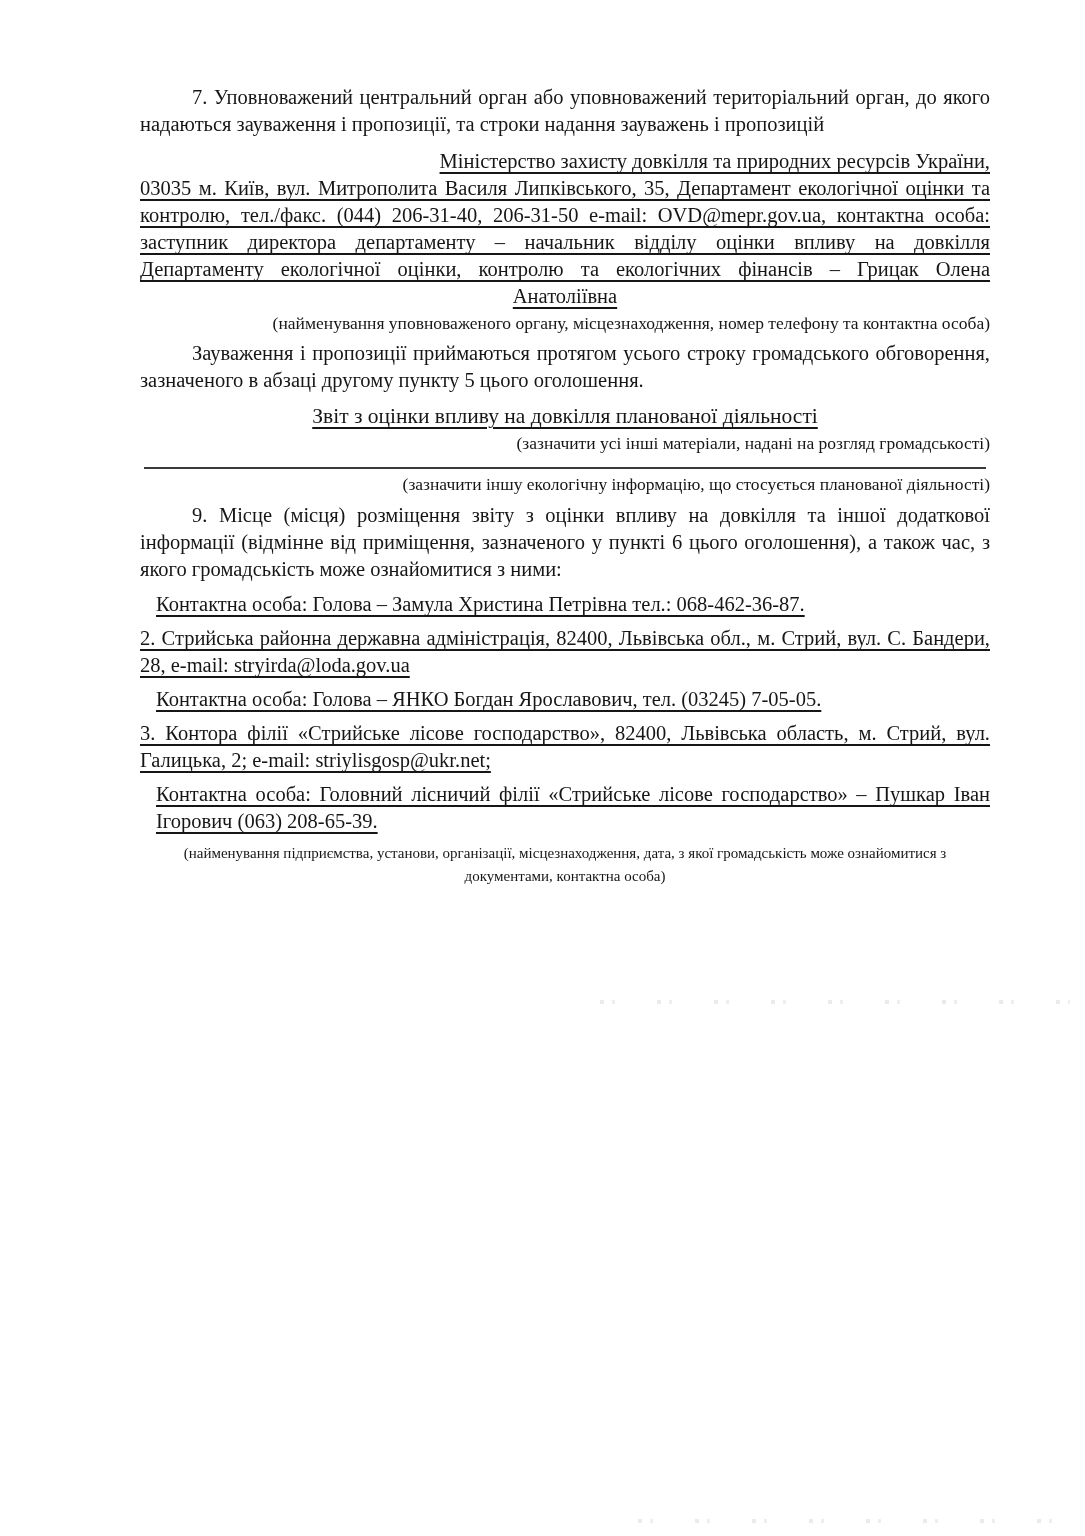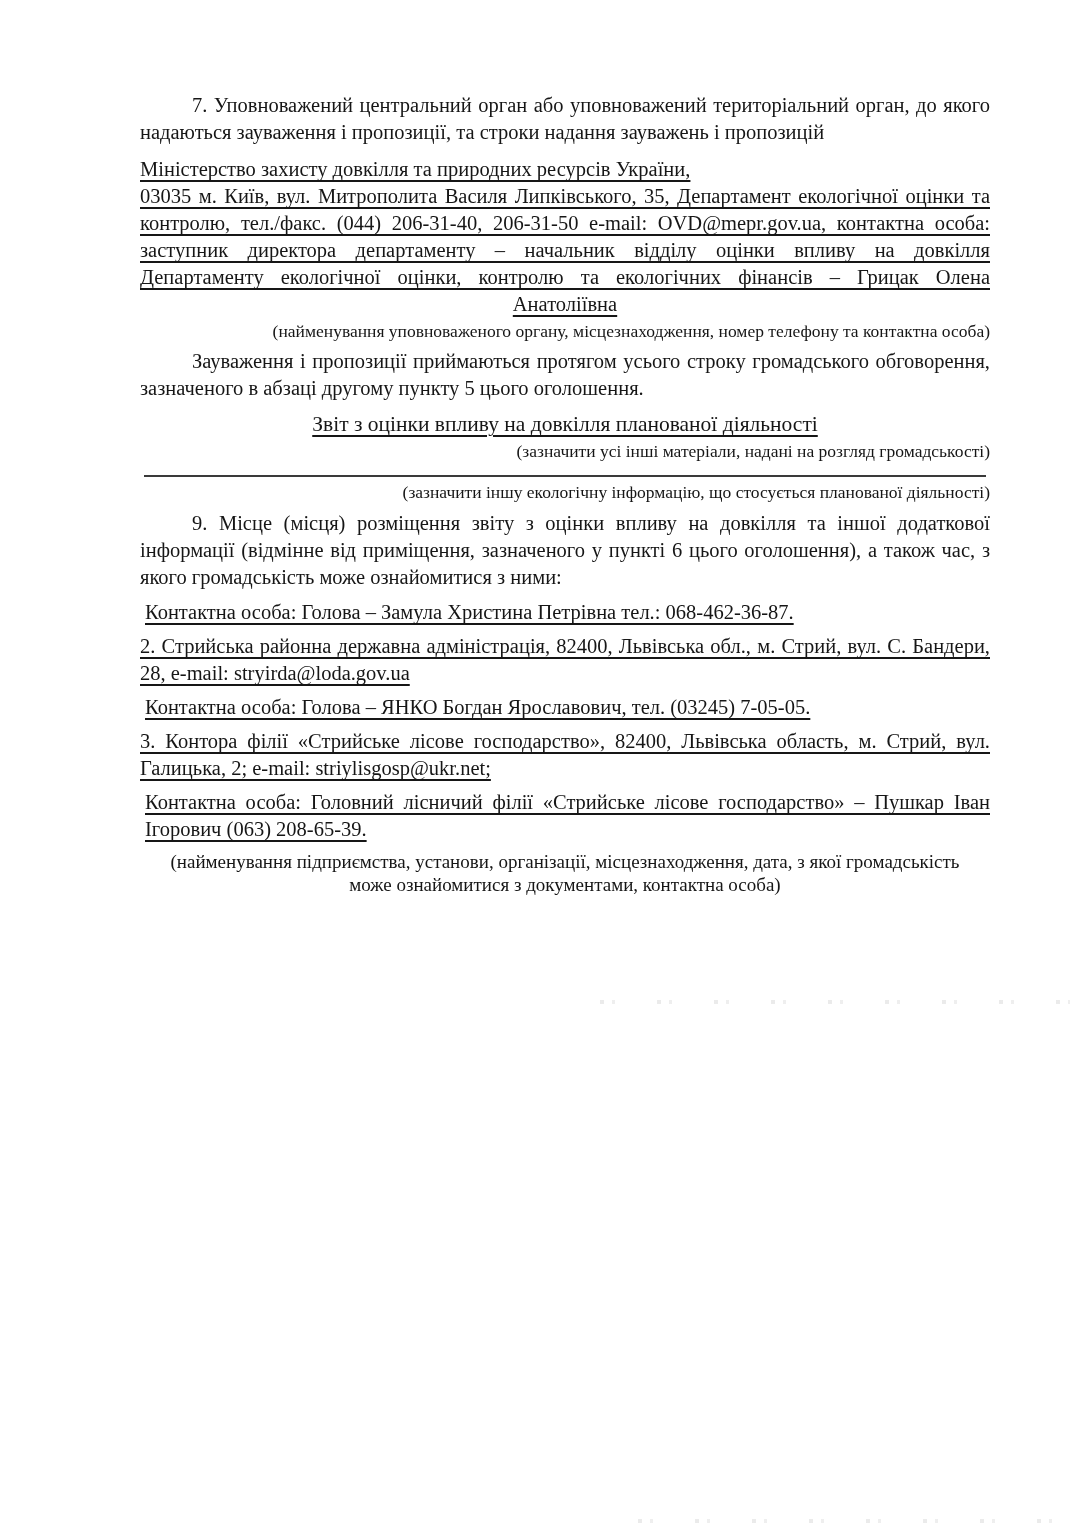--- a/index.html
+++ b/index.html
@@ -11,42 +11,42 @@
     width: 1085px;
     height: 1536px;
     position: relative;
     font-family: "Liberation Serif", "DejaVu Serif", serif;
     color: #161616;
     overflow: hidden;
   }
   .page {
     position: absolute;
     left: 140px;
-    top: 92px;
+    top: 84px;
     width: 850px;
     font-size: 20.5px;
     line-height: 27px;
   }
   .para {
     text-align: justify;
     text-indent: 52px;
     margin: 0 0 10px 0;
   }
   .para-tight {
     text-align: justify;
     text-indent: 52px;
     margin: 0 0 7px 0;
   }
   .u {
     text-decoration: underline;
     text-decoration-thickness: 1.6px;
     text-underline-offset: 4px;
   }
   .ministry-title {
-    text-align: left;
+    text-align: right;
     margin: 0;
   }
   .ministry-details {
     text-align: justify;
     text-align-last: center;
     margin: 0;
   }
   .caption {
     font-size: 17.5px;
     line-height: 24px;
@@ -64,29 +64,29 @@
     border-top: 2px solid #3a3a3a;
     margin: 12px 4px 3px 4px;
     height: 0;
   }
   .loc-entry {
     text-align: justify;
     margin: 0 0 7px 0;
   }
   .loc-contact {
     text-align: justify;
-    margin: 0 0 7px 5px;
+    margin: 0 0 7px 16px;
   }
   .section9-para {
     text-align: justify;
     text-indent: 52px;
     margin: 6px 0 8px 0;
   }
   .final-caption {
-    font-size: 19px;
+    font-size: 15px;
     line-height: 23px;
     text-align: center;
     margin: 1px 30px 0 30px;
   }
   
   .scan-dots {
     position: absolute;
     height: 4px;
     background: repeating-linear-gradient(90deg,
       #e4e4e4 0px, #e4e4e4 4px,

